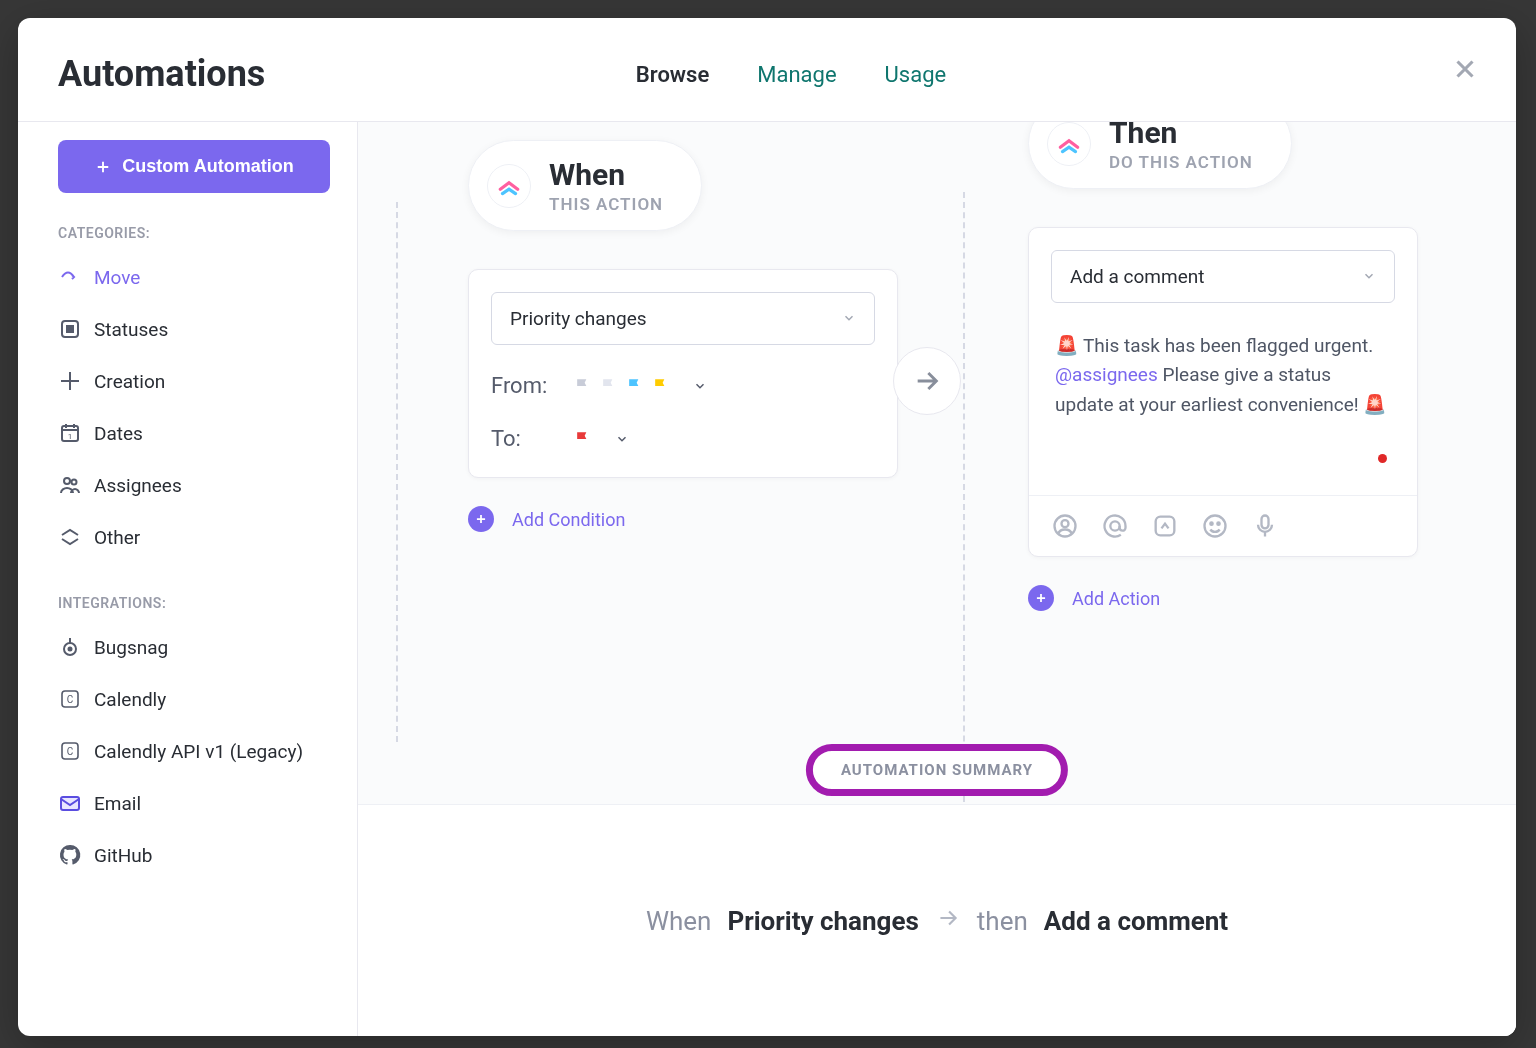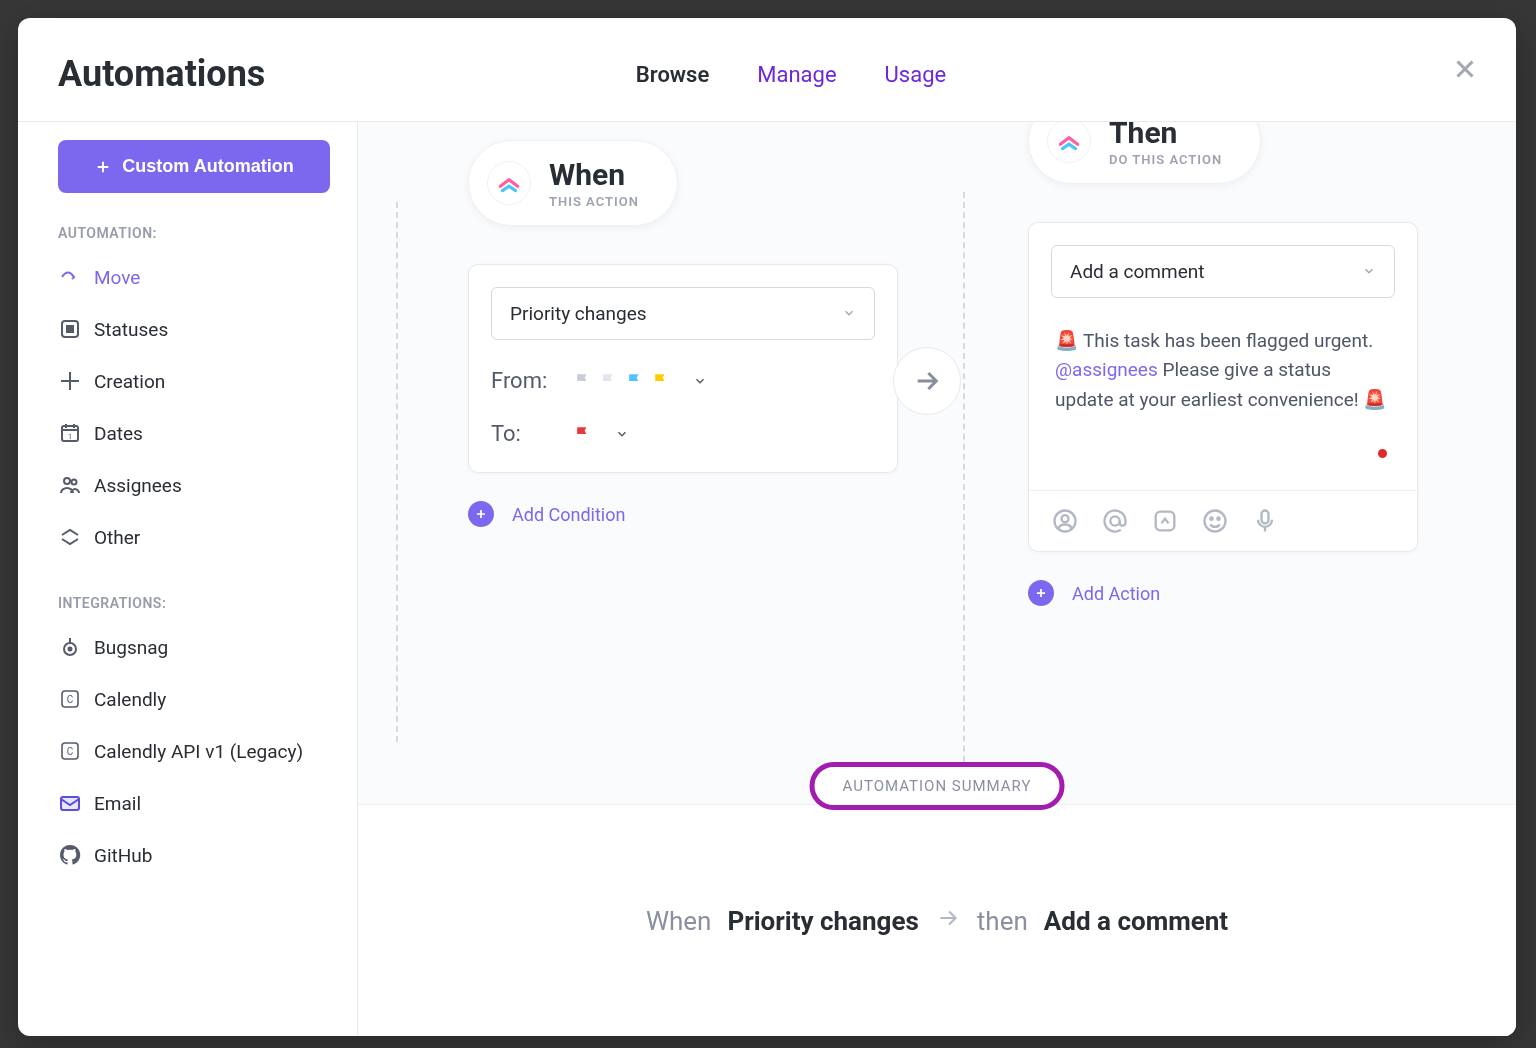--- a/index.html
+++ b/index.html
@@ -38,21 +38,21 @@
     color:#292d34;
   }
   .tabs {
     position:absolute;
     left:50%; transform:translateX(-50%);
     display:flex; gap:48px;
     height:100%; align-items:center;
   }
   .tab {
     font-size:22px;
-    color:#6d28d9;
+    color:#0f766e;
     cursor:pointer;
     height:100%;
     display:flex; align-items:center;
     border-bottom:4px solid transparent;
     padding-top:4px;
   }
   .tab.active {
     color:#292d34;
     font-weight:600;
     border-bottom-color:#7b68ee;
@@ -132,21 +132,21 @@
     border:1px solid #eef0f5;
     margin-bottom:38px;
   }
   .logo-circle {
     width:44px; height:44px; border-radius:50%;
     display:flex; align-items:center; justify-content:center;
     border:1px solid #eef0f5;
   }
   .logo-circle svg { width:26px; height:26px; }
   .th-text .big { font-size:30px; font-weight:700; color:#292d34; }
-  .th-text .sub { font-size:13px; letter-spacing:1px; color:#9ea3b0; font-weight:600; margin-top:2px;}
+  .th-text .sub { font-size:17px; letter-spacing:1px; color:#9ea3b0; font-weight:600; margin-top:2px;}
   
   .card {
     background:#fff;
     border:1px solid #e8e8ef;
     border-radius:10px;
     box-shadow:0 1px 4px rgba(0,0,0,0.04);
   }
   .when-card { padding:22px 22px 26px; }
   .select {
     border:1px solid #d6d9e4;
@@ -213,27 +213,27 @@
   .vline {
     position:absolute;
     border-left:2px dashed #d6d9e4;
     top:0; bottom:0;
   }
   
   
   .summary-pill {
     position:absolute;
     left:50%; transform:translateX(-50%);
-    bottom: 226px;
+    bottom: 240px;
     background:#fff;
-    border:5px solid #a21caf;
+    border:7px solid #a21caf;
     border-radius:999px;
     padding:10px 28px;
     font-size:15px; letter-spacing:1px;
-    color:#8b90a0; font-weight:400;
+    color:#8b90a0; font-weight:700;
     z-index:2;
   }
   .footer {
     position:absolute; left:340px; right:0; bottom:0;
     background:#fff;
     border-top:1px solid #eef0f5;
     height: 232px;
     display:flex; flex-direction:column; align-items:center; justify-content:center;
     gap:34px;
   }
@@ -275,21 +275,21 @@
   <div class="modal-body">
 
     <div class="sidebar">
       <button class="custom-btn">
         <svg viewBox="0 0 24 24" fill="none" stroke="currentColor" stroke-width="2.5">
             <path d="M12 5v14M5 12h14"></path>
           </svg>
         <span>Custom Automation</span>
       </button>
 
-      <div class="section-label">AUTOMATION:</div>
+      <div class="section-label">CATEGORIES:</div>
 
       <div class="cat-item active">
         <span class="cat-icon">
             <svg viewBox="0 0 24 24" fill="none" stroke="currentColor" stroke-width="2">
               <path d="M4 12c4-6 8-6 12 0M14 10l2 2-2 2" stroke="#7b68ee"></path>
             </svg>
           </span>
         <span>Move</span>
       </div>
       <div class="cat-item">

